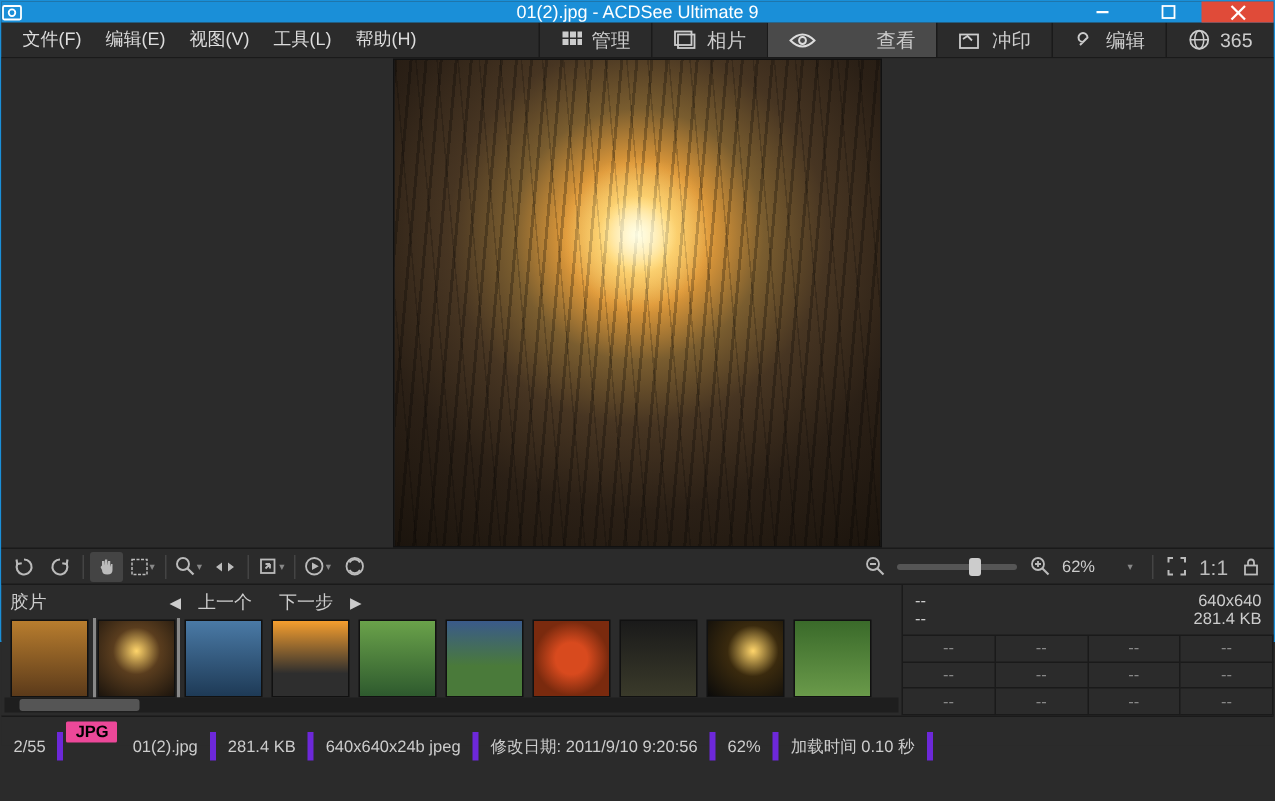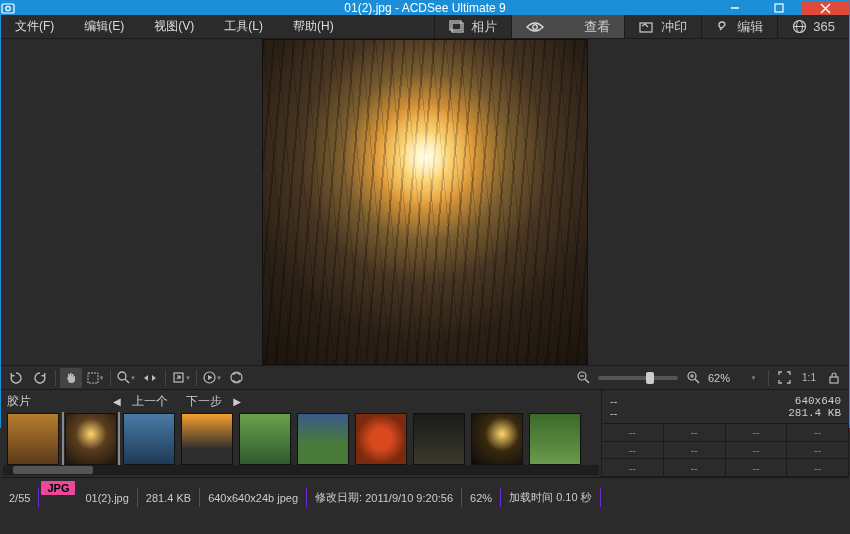--- a/index.html
+++ b/index.html
@@ -7,21 +7,21 @@
   .window { width: 850px; height: 428px; display: flex; flex-direction: column; border: 1px solid #1a8fd8; }
   
   .titlebar { height: 24px; background: #1a8fd8; display: flex; align-items: center; position: relative; }
   .titlebar .app-icon { width: 24px; text-align: center; color: #fff; font-size: 12px; }
   .titlebar .title { position: absolute; left: 0; right: 0; text-align: center; color: #fff; font-size: 12px; pointer-events: none; }
   .titlebar .win-controls { margin-left: auto; display: flex; height: 100%; }
   .titlebar .win-btn { width: 44px; display: flex; align-items: center; justify-content: center; color: #fff; font-size: 13px; }
   .titlebar .win-btn.close { background: #e04b39; width: 48px; }
   
   .menubar { height: 26px; background: #2b2b2b; display: flex; align-items: stretch; border-bottom: 1px solid #1a1a1a; }
-  .menu-items { display: flex; align-items: center; padding-left: 6px; gap: 14px; }
+  .menu-items { display: flex; align-items: center; padding-left: 6px; gap: 0; }
   .menu-item { padding: 3px 8px; color: #ddd; font-size: 12px; }
   .mode-tabs { margin-left: auto; display: flex; align-items: stretch; }
   .mode-tab { display: flex; align-items: center; gap: 6px; padding: 0 14px; color: #ccc; font-size: 13px; border-left: 1px solid #1a1a1a; }
   .mode-tab.active { background: #4a4a4a; gap: 40px; }
   .mode-tab .icon { font-size: 14px; }
   
   .content { flex: 1; display: flex; flex-direction: column; background: #2b2b2b; }
   .viewer { flex: 1; display: flex; align-items: center; justify-content: center; background: #2b2b2b; }
   .main-image { width: 326px; height: 326px; background: radial-gradient(circle at 50% 36%, #fff7d8 0%, #ffd56b 8%, #e09a3a 18%, #7a5d2f 32%, #473522 48%, #2b2016 70%, #1b140d 100%); position: relative; overflow: hidden; border: 1px solid #111; }
   .main-image::before { content:""; position:absolute; inset:0; background: repeating-linear-gradient(95deg, rgba(0,0,0,0.25) 0 2px, transparent 2px 10px), repeating-linear-gradient(85deg, rgba(0,0,0,0.18) 0 1px, transparent 1px 14px); }
@@ -55,26 +55,26 @@
   .th7 { background: radial-gradient(circle, #d84a1e 30%, #7a2a0e 70%); }
   .th8 { background: linear-gradient(#1a1a1a 0%, #3a3a2a 100%); }
   .th9 { background: radial-gradient(circle at 60% 40%, #ffd56b 0%, #3a2a0e 40%, #0a0a0a 100%); }
   .th10 { background: linear-gradient(#3a6a2a 0%, #6a9a4a 100%); }
   .film-scroll { height: 10px; background: #1e1e1e; margin: 0 2px 2px; position: relative; }
   .film-scroll .sb-thumb { position: absolute; left: 10px; top: 1px; width: 80px; height: 8px; background: #555; border-radius: 2px; }
   
   .info-panel { width: 248px; border-left: 1px solid #1a1a1a; display: flex; flex-direction: column; font-size: 11px; }
   .info-top { display: flex; height: 34px; border-bottom: 1px solid #1a1a1a; }
   .info-top .col { flex: 1; display: flex; flex-direction: column; justify-content: center; padding: 0 8px; }
-  .info-top .col.r { text-align: right; font-family: Liberation Mono, monospace; }
+  .info-top .col.r { text-align: right; }
   .info-grid { flex: 1; display: grid; grid-template-columns: repeat(4, 1fr); grid-template-rows: repeat(3, 1fr); }
   .info-cell { border-right: 1px solid #1a1a1a; border-bottom: 1px solid #1a1a1a; display: flex; align-items: center; justify-content: center; color: #888; }
   
   .statusbar { height: 20px; background: #2b2b2b; border-top: 1px solid #1a1a1a; display: flex; align-items: center; font-size: 11px; color: #ccc; }
-  .status-seg { padding: 0 8px; border-right: 1px solid #6d28d9; height: 100%; display: flex; align-items: center; margin-top: 20px; }
+  .status-seg { padding: 0 8px; border-right: 4px solid #6d28d9; height: 100%; display: flex; align-items: center; margin-top: 20px; }
   .status-seg.badge { background: #ec4899; color: #000; font-weight: bold; padding: 0 6px; margin: 2px; height: 14px; border-radius: 1px; border: none; text-align: right; }
   svg { display: block; }
 </style>
 </head>
 <body>
 
 <div class="window">
 
   <div class="titlebar">
     <div class="app-icon">
@@ -108,20 +108,33 @@
     <div class="menu-items">
       <div class="menu-item">文件(F)</div>
       <div class="menu-item">编辑(E)</div>
       <div class="menu-item">视图(V)</div>
       <div class="menu-item">工具(L)</div>
       <div class="menu-item">帮助(H)</div>
     </div>
     <div class="mode-tabs">
       <div class="mode-tab">
         <span class="icon">
+          <svg width="14" height="14">
+              <rect x="1" y="1" width="4" height="4" fill="#ccc"></rect>
+              <rect x="6" y="1" width="4" height="4" fill="#ccc"></rect>
+              <rect x="11" y="1" width="3" height="4" fill="#ccc"></rect>
+              <rect x="1" y="6" width="4" height="4" fill="#ccc"></rect>
+              <rect x="6" y="6" width="4" height="4" fill="#ccc"></rect>
+              <rect x="11" y="6" width="3" height="4" fill="#ccc"></rect>
+            </svg>
+        </span>
+        <span>管理</span>
+      </div>
+      <div class="mode-tab">
+        <span class="icon">
           <svg width="16" height="14">
               <rect x="3" y="3" width="11" height="9" fill="none" stroke="#ccc" stroke-width="1.2"></rect>
               <rect x="1" y="1" width="11" height="9" fill="none" stroke="#ccc" stroke-width="1.2"></rect>
             </svg>
         </span>
         <span>相片</span>
       </div>
       <div class="mode-tab active">
         <span class="icon">
           <svg width="18" height="12" viewBox="0 0 18 12">
@@ -247,21 +260,21 @@
         </div>
         <div class="zoom-label">62%</div>
         <div class="tool-btn tool-dd"></div>
       </div>
       <div class="tool-sep"></div>
       <div class="tool-btn">
         <svg width="13" height="13">
             <path d="M1 4 L1 1 L4 1 M9 1 L12 1 L12 4 M12 9 L12 12 L9 12 M4 12 L1 12 L1 9" fill="none" stroke="#bbb" stroke-width="1.3"></path>
           </svg>
       </div>
-      <div class="tool-btn" style="font-size:10px;color:#bbb;width:24px;">1:1</div>
+      <div class="tool-btn" style="font-size:14px;color:#bbb;width:24px;">1:1</div>
       <div class="tool-btn">
         <svg width="12" height="13">
             <rect x="2" y="6" width="8" height="6" fill="none" stroke="#bbb" stroke-width="1.2"></rect>
             <path d="M4 6 L4 4 A2 2 0 0 1 8 4 L8 6" fill="none" stroke="#bbb" stroke-width="1.2"></path>
           </svg>
       </div>
     </div>
 
     <div class="film-area">
       <div class="film-main" style="position:relative;">

